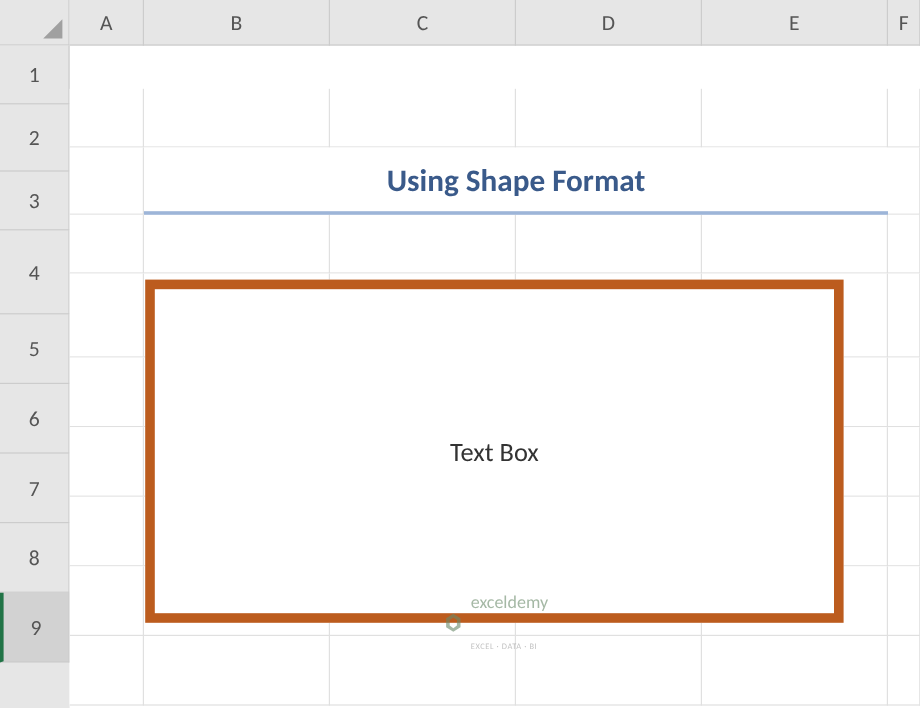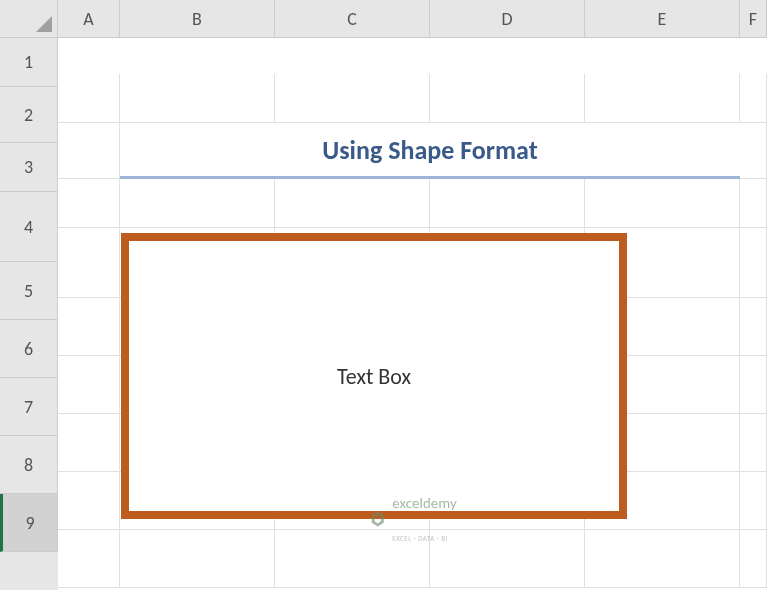--- a/index.html
+++ b/index.html
@@ -123,21 +123,21 @@
       font-size: 26px;
       font-weight: bold;
       color: #3a5a8a;
       border-bottom: 3px solid #9db5d8;
       background: #ffffff;
     }
     .textbox-shape {
       position: absolute;
       top: 159px;
       left: 63px;
-      width: 506px;
+      width: 582px;
       height: 286px;
       background: #ffffff;
       border: 8px solid #bc5c1e;
       display: flex;
       align-items: center;
       justify-content: center;
       font-size: 22px;
       color: #333333;
       cursor: pointer;
     }

